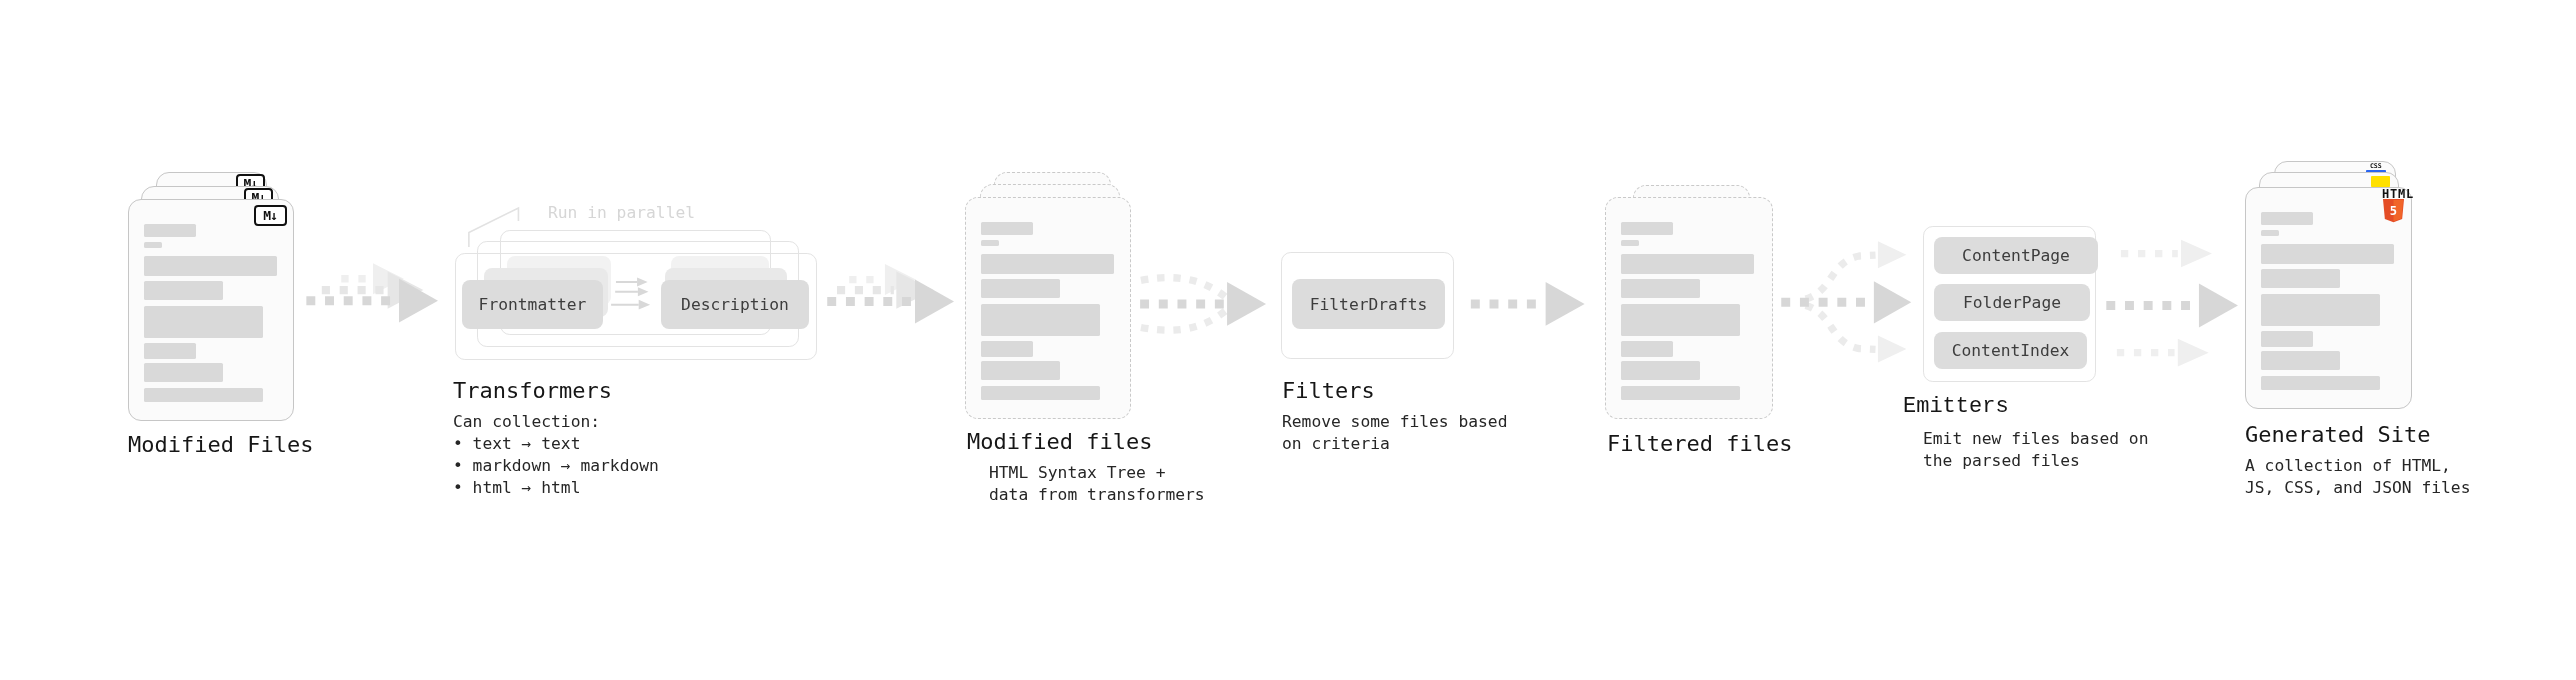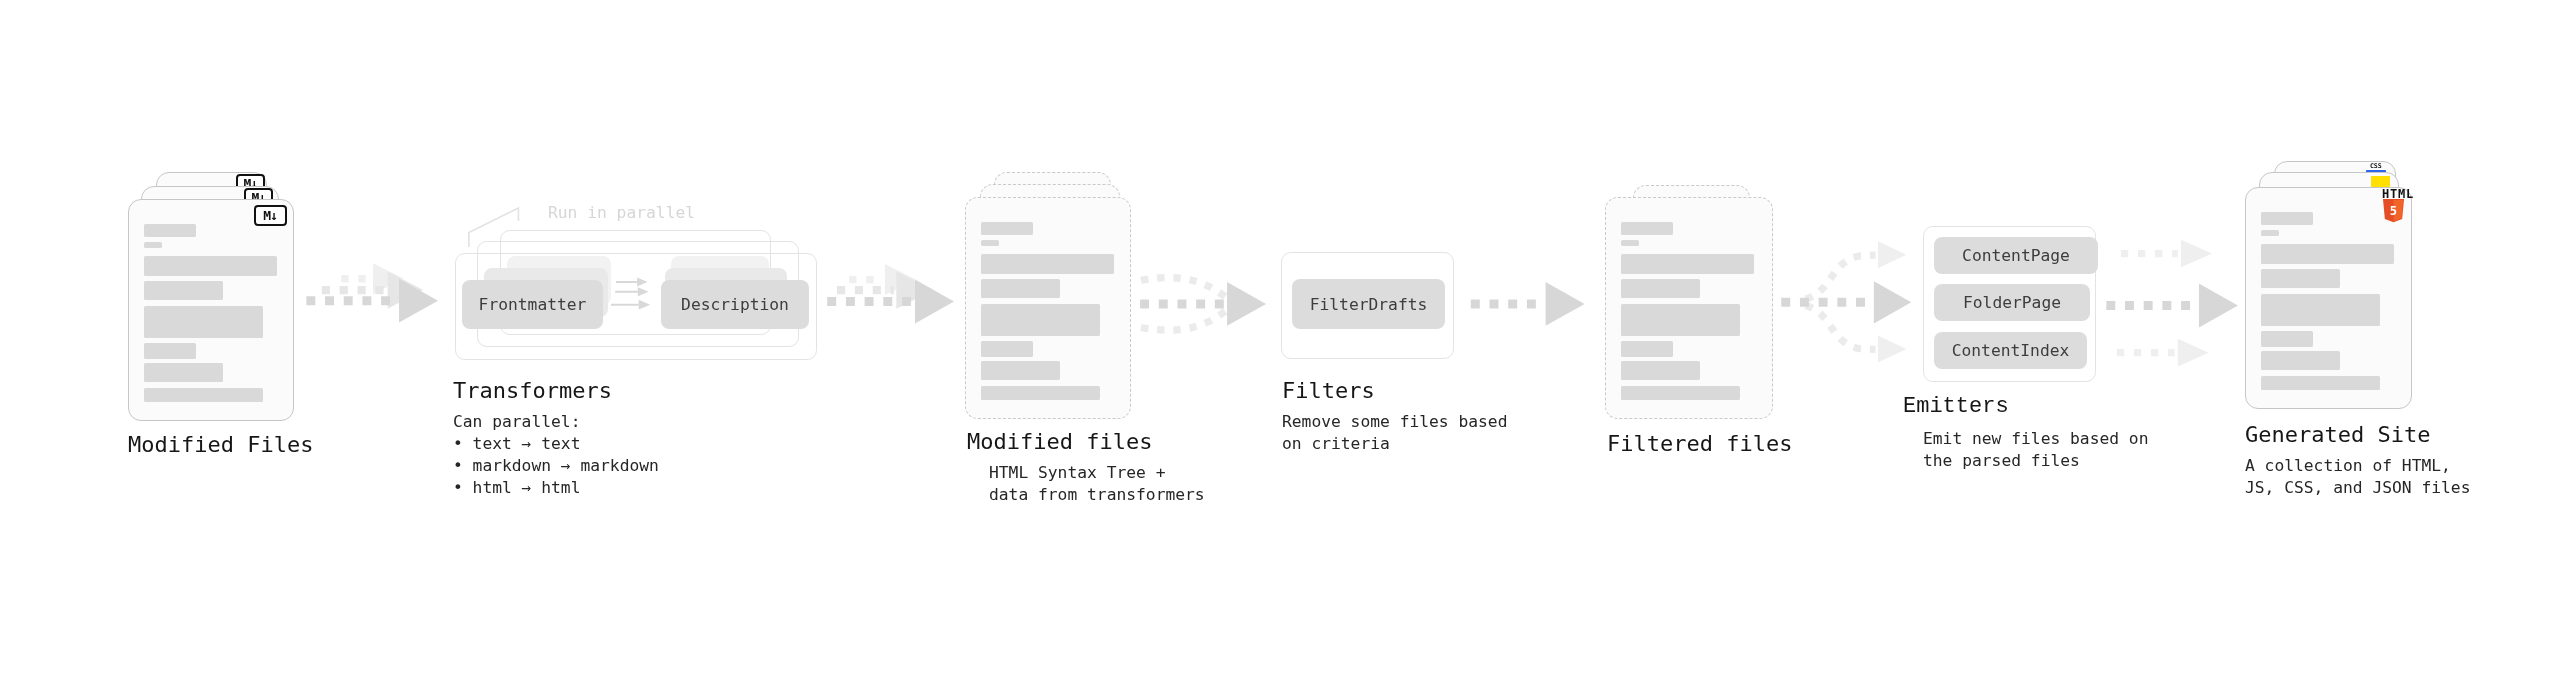--- a/index.html
+++ b/index.html
@@ -89,21 +89,21 @@
     </div>
 
     <div class="pill back" style="left:671px;top:256px;width:98px;height:49px;"></div>
     <div class="pill mid" style="left:665px;top:268px;width:122px;height:49px;"></div>
     <div class="pill" style="left:661px;top:280px;width:148px;height:49px;">
       <span>Description</span>
     </div>
 
     <div class="note" style="left:548px;top:203px;">Run in parallel</div>
     <div class="title" style="left:453px;top:379px;">Transformers</div>
-    <div class="desc" style="left:453px;top:411px;">Can parallel:
+    <div class="desc" style="left:453px;top:411px;">Can collection:
  • text → text
  • markdown → markdown
  • html → html</div>
   </div>
 
   <div>
     <div class="file-card dashed" style="left:994px;top:172px;width:117px;height:98px;"></div>
     <div class="file-card dashed" style="left:980px;top:184px;width:140px;height:98px;"></div>
     <div class="file-card dashed" style="left:965px;top:197px;width:166px;height:222px;">
       <div class="bars">

